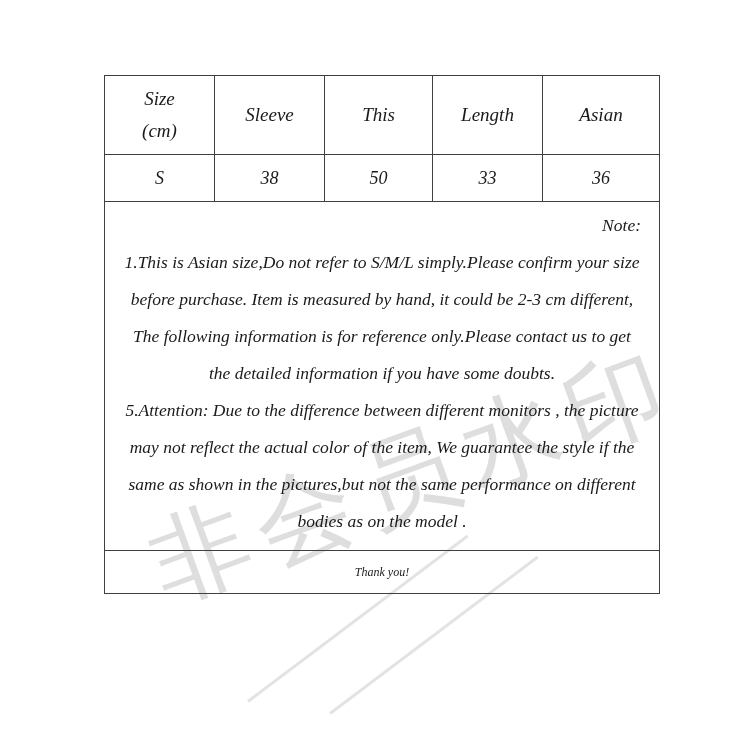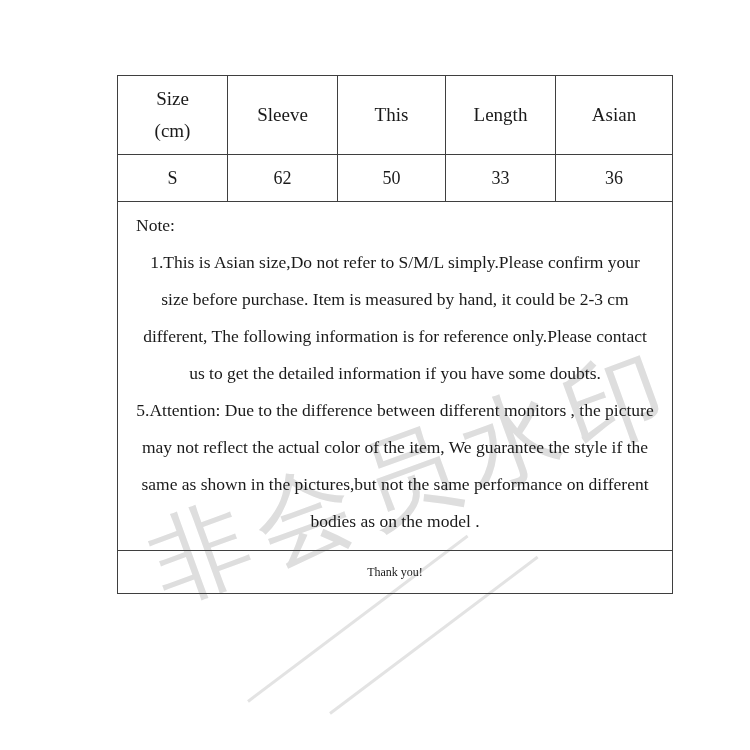--- a/index.html
+++ b/index.html
@@ -44,27 +44,28 @@
     transform: rotate(-37deg);
   }
   .wm-line-2 {
     left: 330px;
     top: 712px;
     width: 260px;
     transform: rotate(-37deg);
   }
   table.size-table {
     position: absolute;
-    left: 117px;
+    left: 104px;
     top: 75px;
     width: 555px;
     z-index: 1;
     border-collapse: collapse;
     table-layout: fixed;
     background: transparent;
+    font-style: italic;
   }
   .size-table th,
   .size-table td {
     border: 1px solid #3f3f3f;
     text-align: center;
     vertical-align: middle;
     font-weight: normal;
     background: transparent;
   }
   .size-table th {
@@ -77,21 +78,21 @@
     height: 44px;
     font-size: 18px;
   }
   .note-cell {
     padding: 5px 18px 10px 18px;
     font-size: 17.5px;
     line-height: 37px;
     vertical-align: top;
   }
   .note-title {
-    text-align: left;
+    text-align: right;
   }
   .note-cell p {
     margin: 0;
     text-align: center;
   }
   .thanks-cell {
     height: 40px;
     font-size: 12px;
   }
 </style>
@@ -116,21 +117,21 @@
       <tr class="header-row">
         <th>Size
 (cm)</th>
         <th>Sleeve</th>
         <th>This</th>
         <th>Length</th>
         <th>Asian</th>
       </tr>
       <tr class="data-row">
         <td>S</td>
-        <td>62</td>
+        <td>38</td>
         <td>50</td>
         <td>33</td>
         <td>36</td>
       </tr>
       <tr>
         <td class="note-cell" colspan="5">
           <div class="note-title">Note:</div>
           <p>1.This is Asian size,Do not refer to S/M/L simply.Please confirm your size before purchase. Item is measured by hand, it could be 2-3 cm different, The following information is for reference only.Please contact us to get the detailed information if you have some doubts.</p>
           <p>5.Attention: Due to the difference between different monitors , the picture may not reflect the actual color of the item, We guarantee the style if the same as shown in the pictures,but not the same performance on different bodies as on the model .</p>
         </td>

